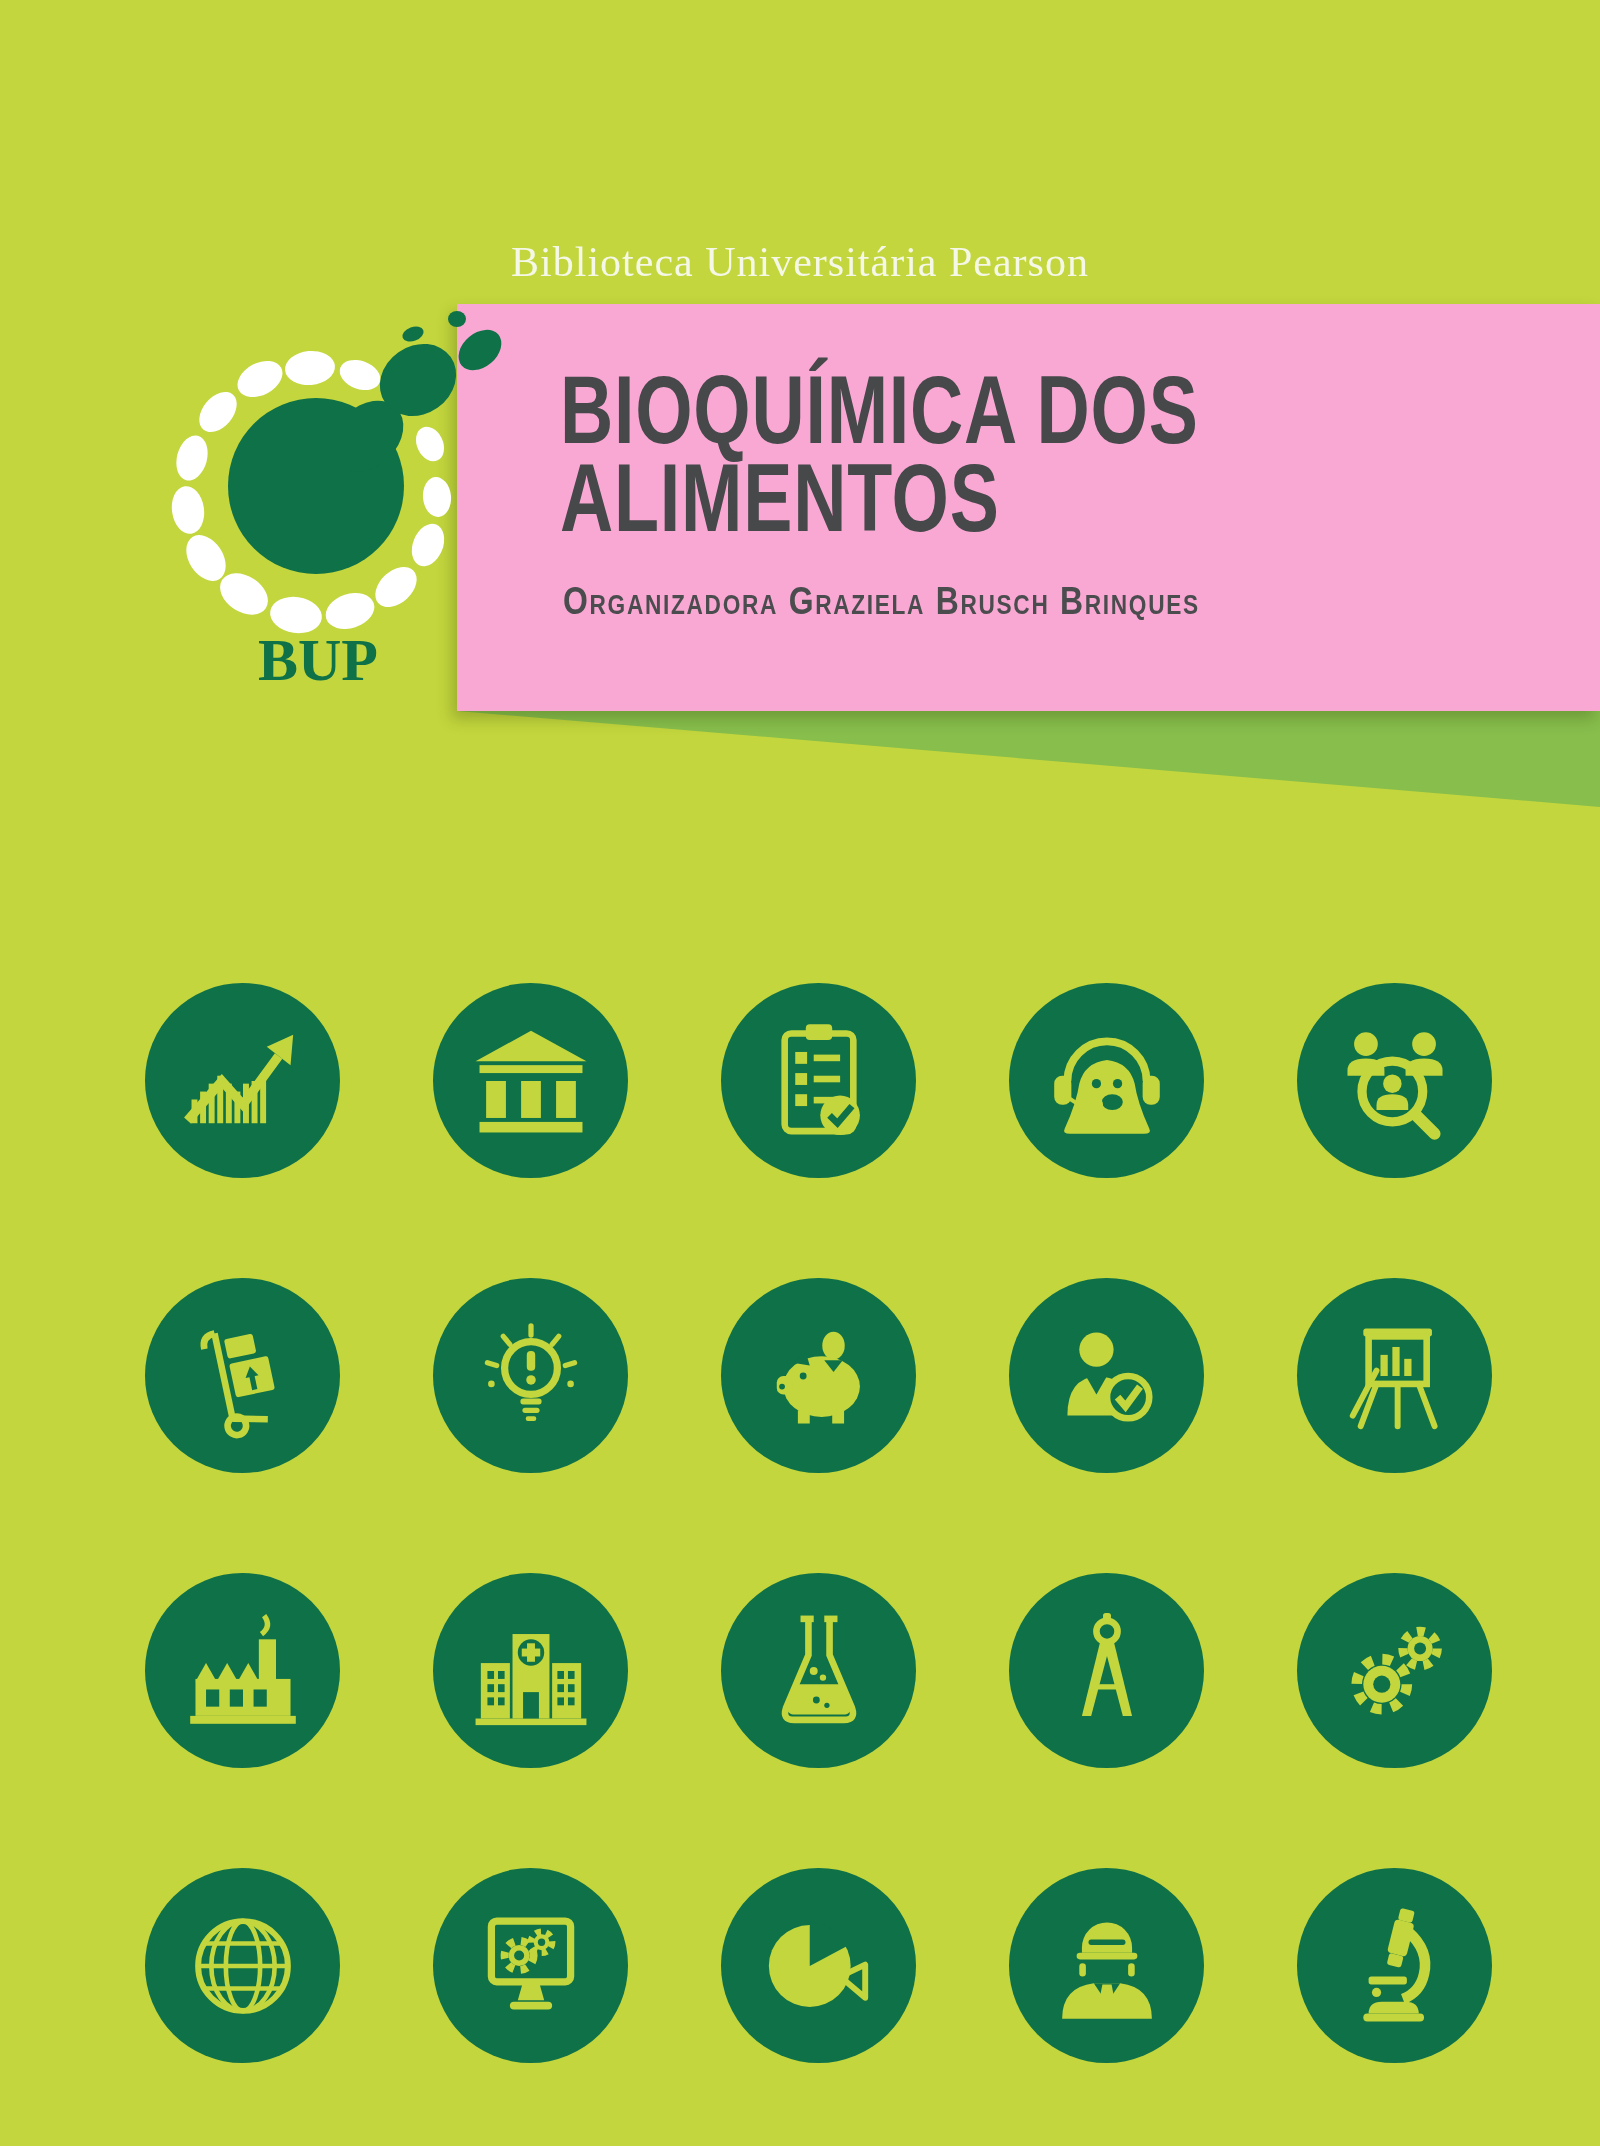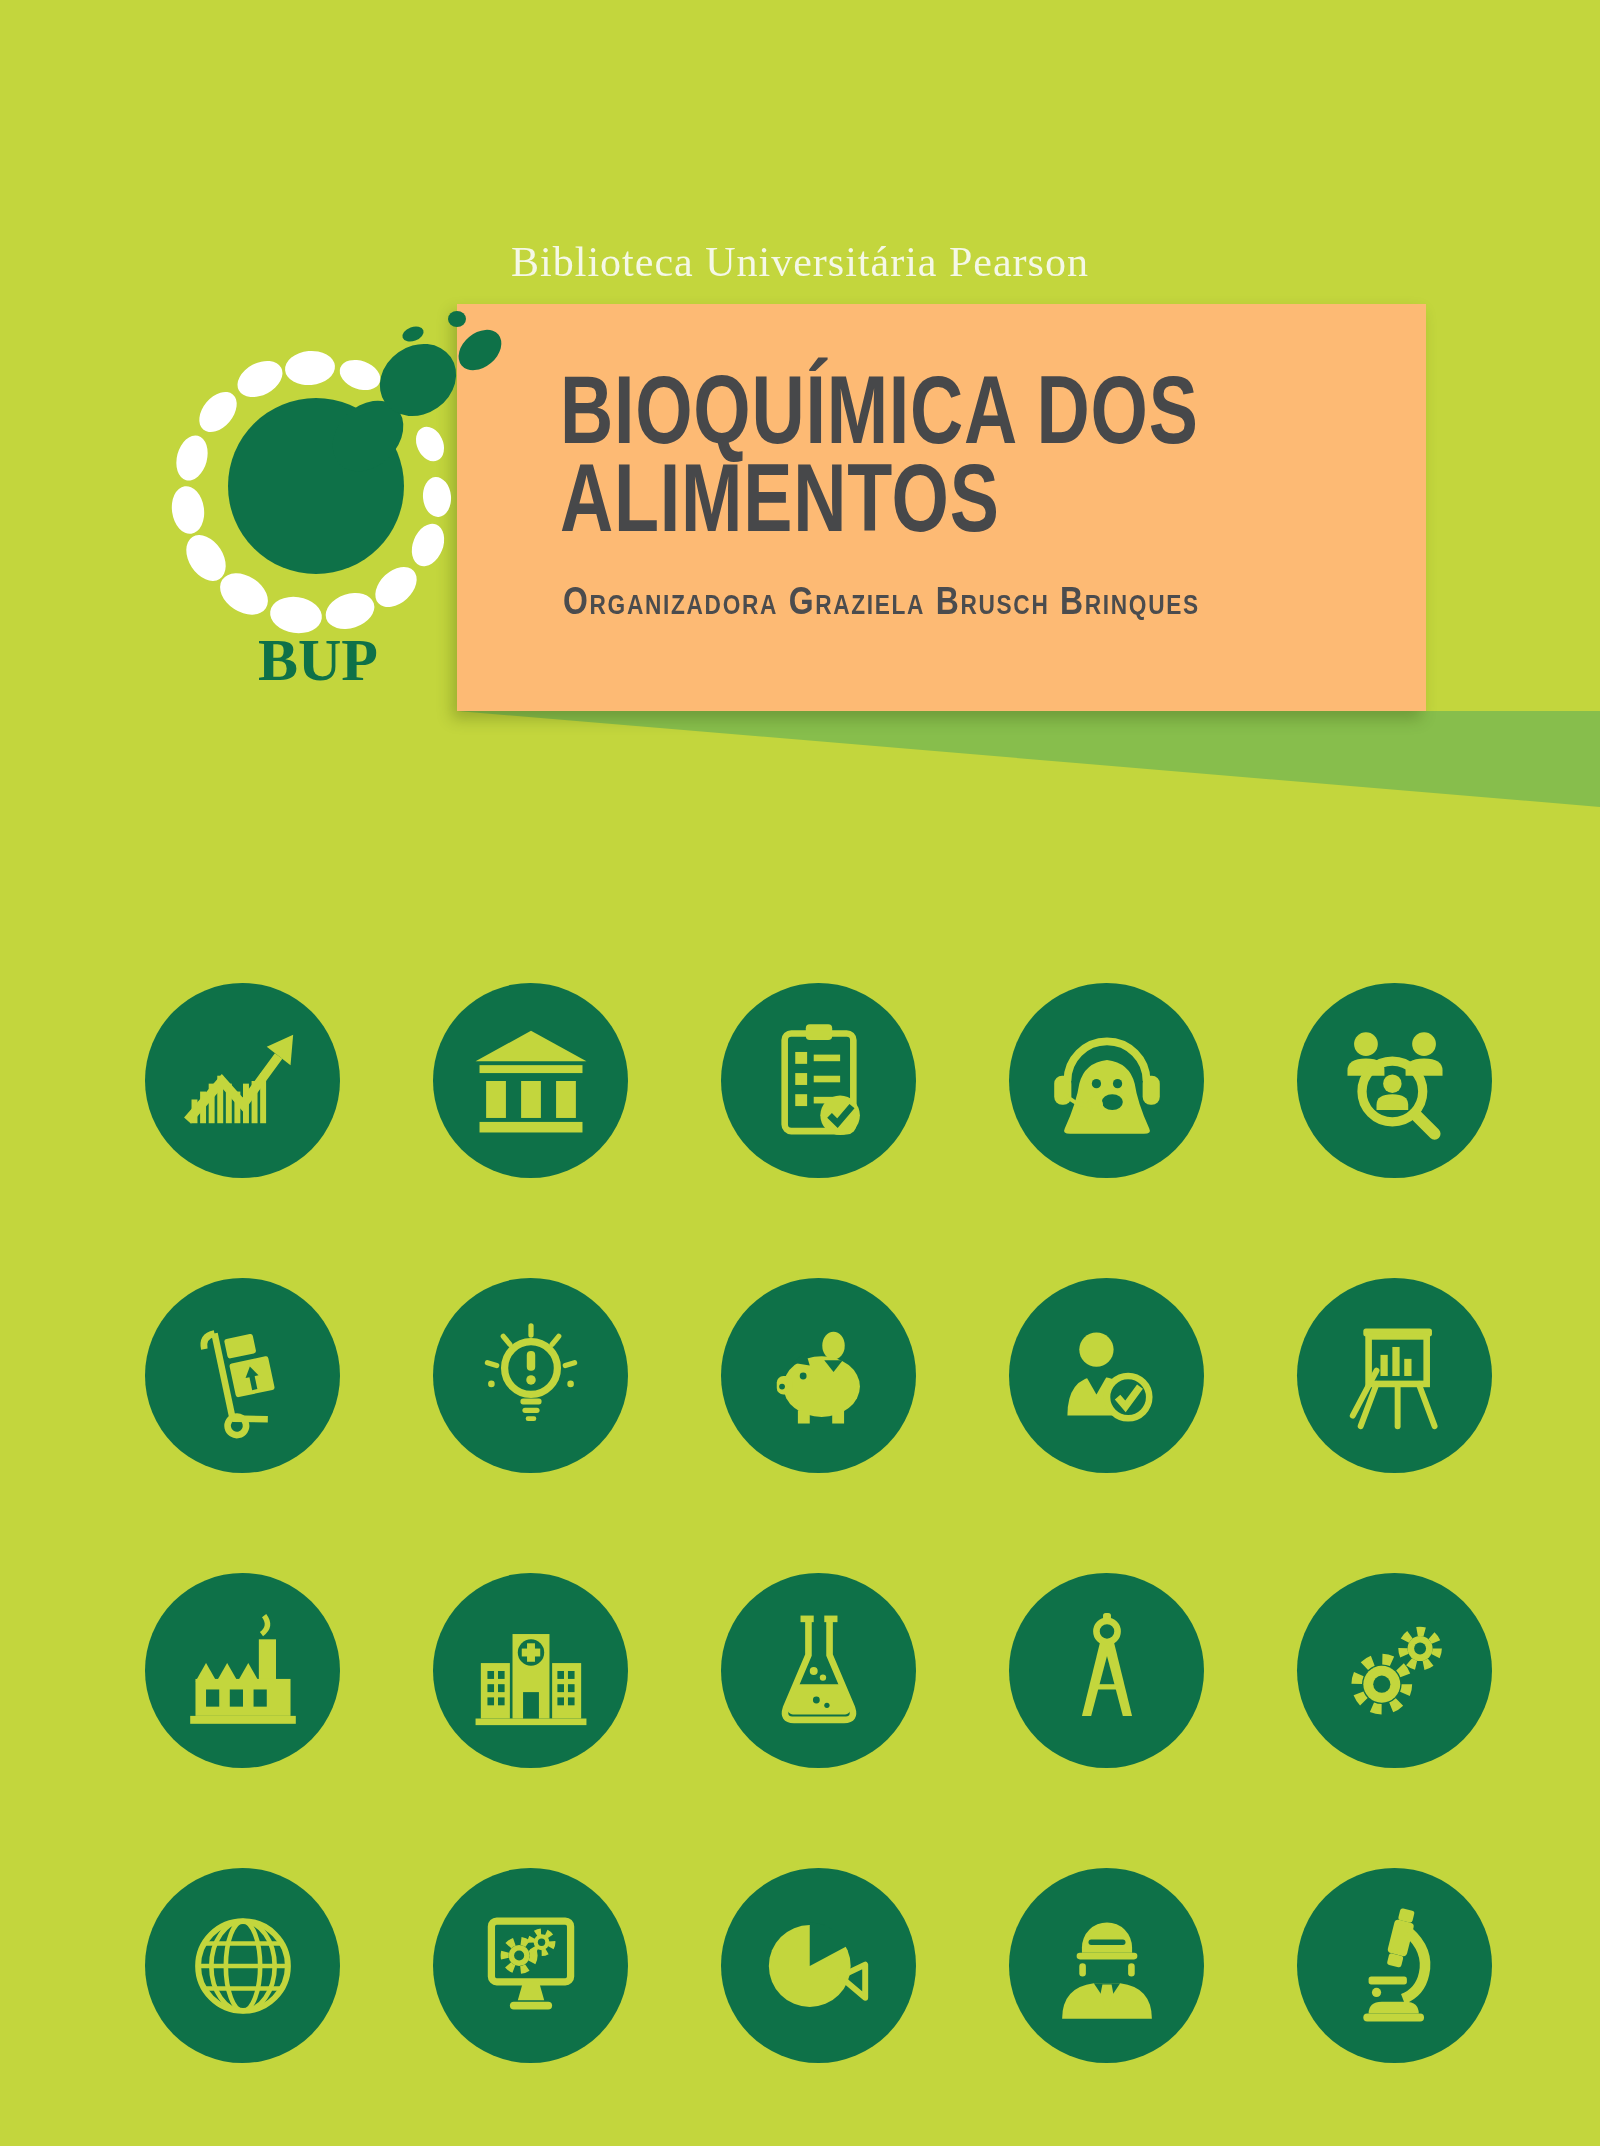--- a/index.html
+++ b/index.html
@@ -2,21 +2,21 @@
 <html><head>
 <meta charset="utf-8">
 <style>
   html,body{margin:0;padding:0;background:#c3d63d;}
   .cover{position:relative;width:1600px;height:2146px;background:#c3d63d;overflow:hidden;
          font-family:"Liberation Sans",sans-serif;margin-top:8px;}
   .brand{position:absolute;top:230px;left:0;width:100%;text-align:center;
          font-family:"Liberation Serif",serif;font-size:42px;color:#f5f8e7;letter-spacing:1px;}
   .wedge{position:absolute;left:0;top:703px;width:1600px;height:96px;background:#87be4c;
          clip-path:polygon(457px 0,1600px 0,1600px 96px);}
-  .banner{position:absolute;left:457px;top:296px;width:969px;height:407px;background:#fdba74;
+  .banner{position:absolute;left:457px;top:296px;width:1143px;height:407px;background:#f9a8d4;
           box-shadow:-5px 8px 14px rgba(50,70,10,.28);}
   .title{position:absolute;left:103px;top:62px;font-size:97px;line-height:88px;font-weight:bold;
          color:#47484a;letter-spacing:1px;transform:scaleX(.76);transform-origin:left top;
          white-space:nowrap;}
   .subtitle{position:absolute;left:106px;top:276px;font-size:38px;font-weight:bold;
             font-variant:small-caps;letter-spacing:2px;color:#4b4c4e;
             transform:scaleX(.84);transform-origin:left top;white-space:nowrap;}
   .logo{position:absolute;left:140px;top:280px;width:400px;height:410px;}
   .grid{position:absolute;left:145px;top:975px;display:grid;
         grid-template-columns:repeat(5,195px);grid-auto-rows:195px;column-gap:93px;row-gap:100px;}

